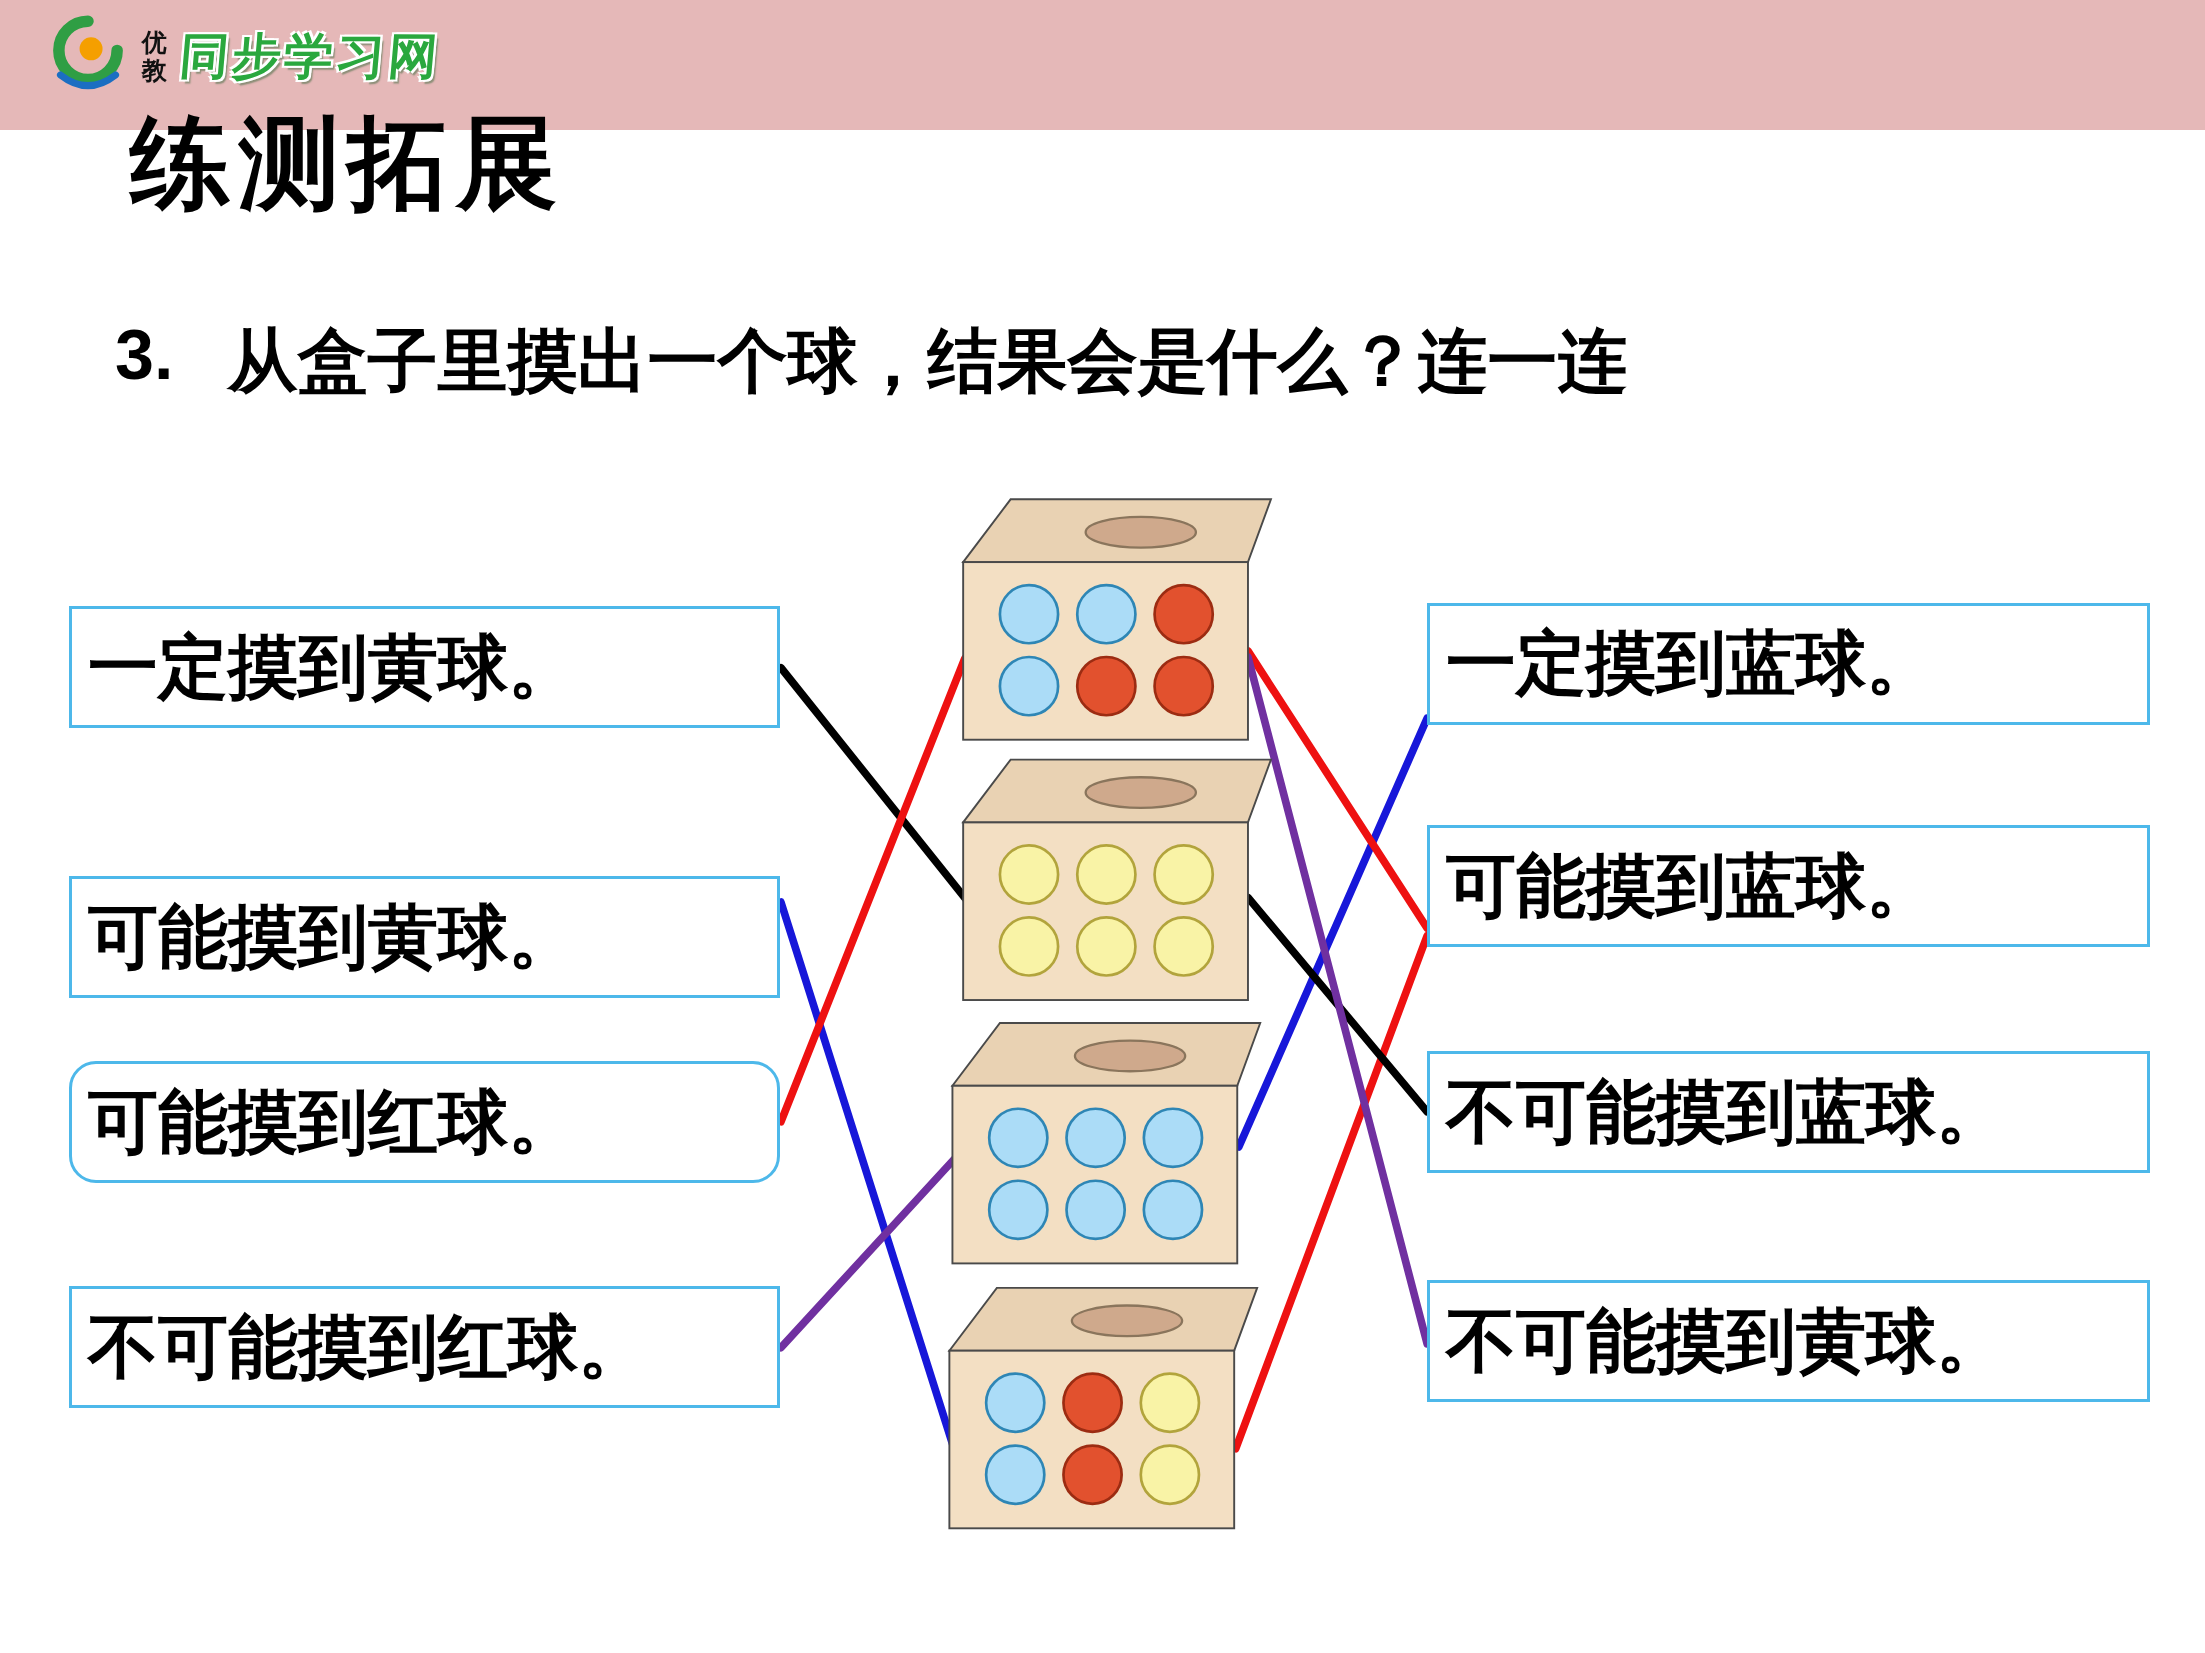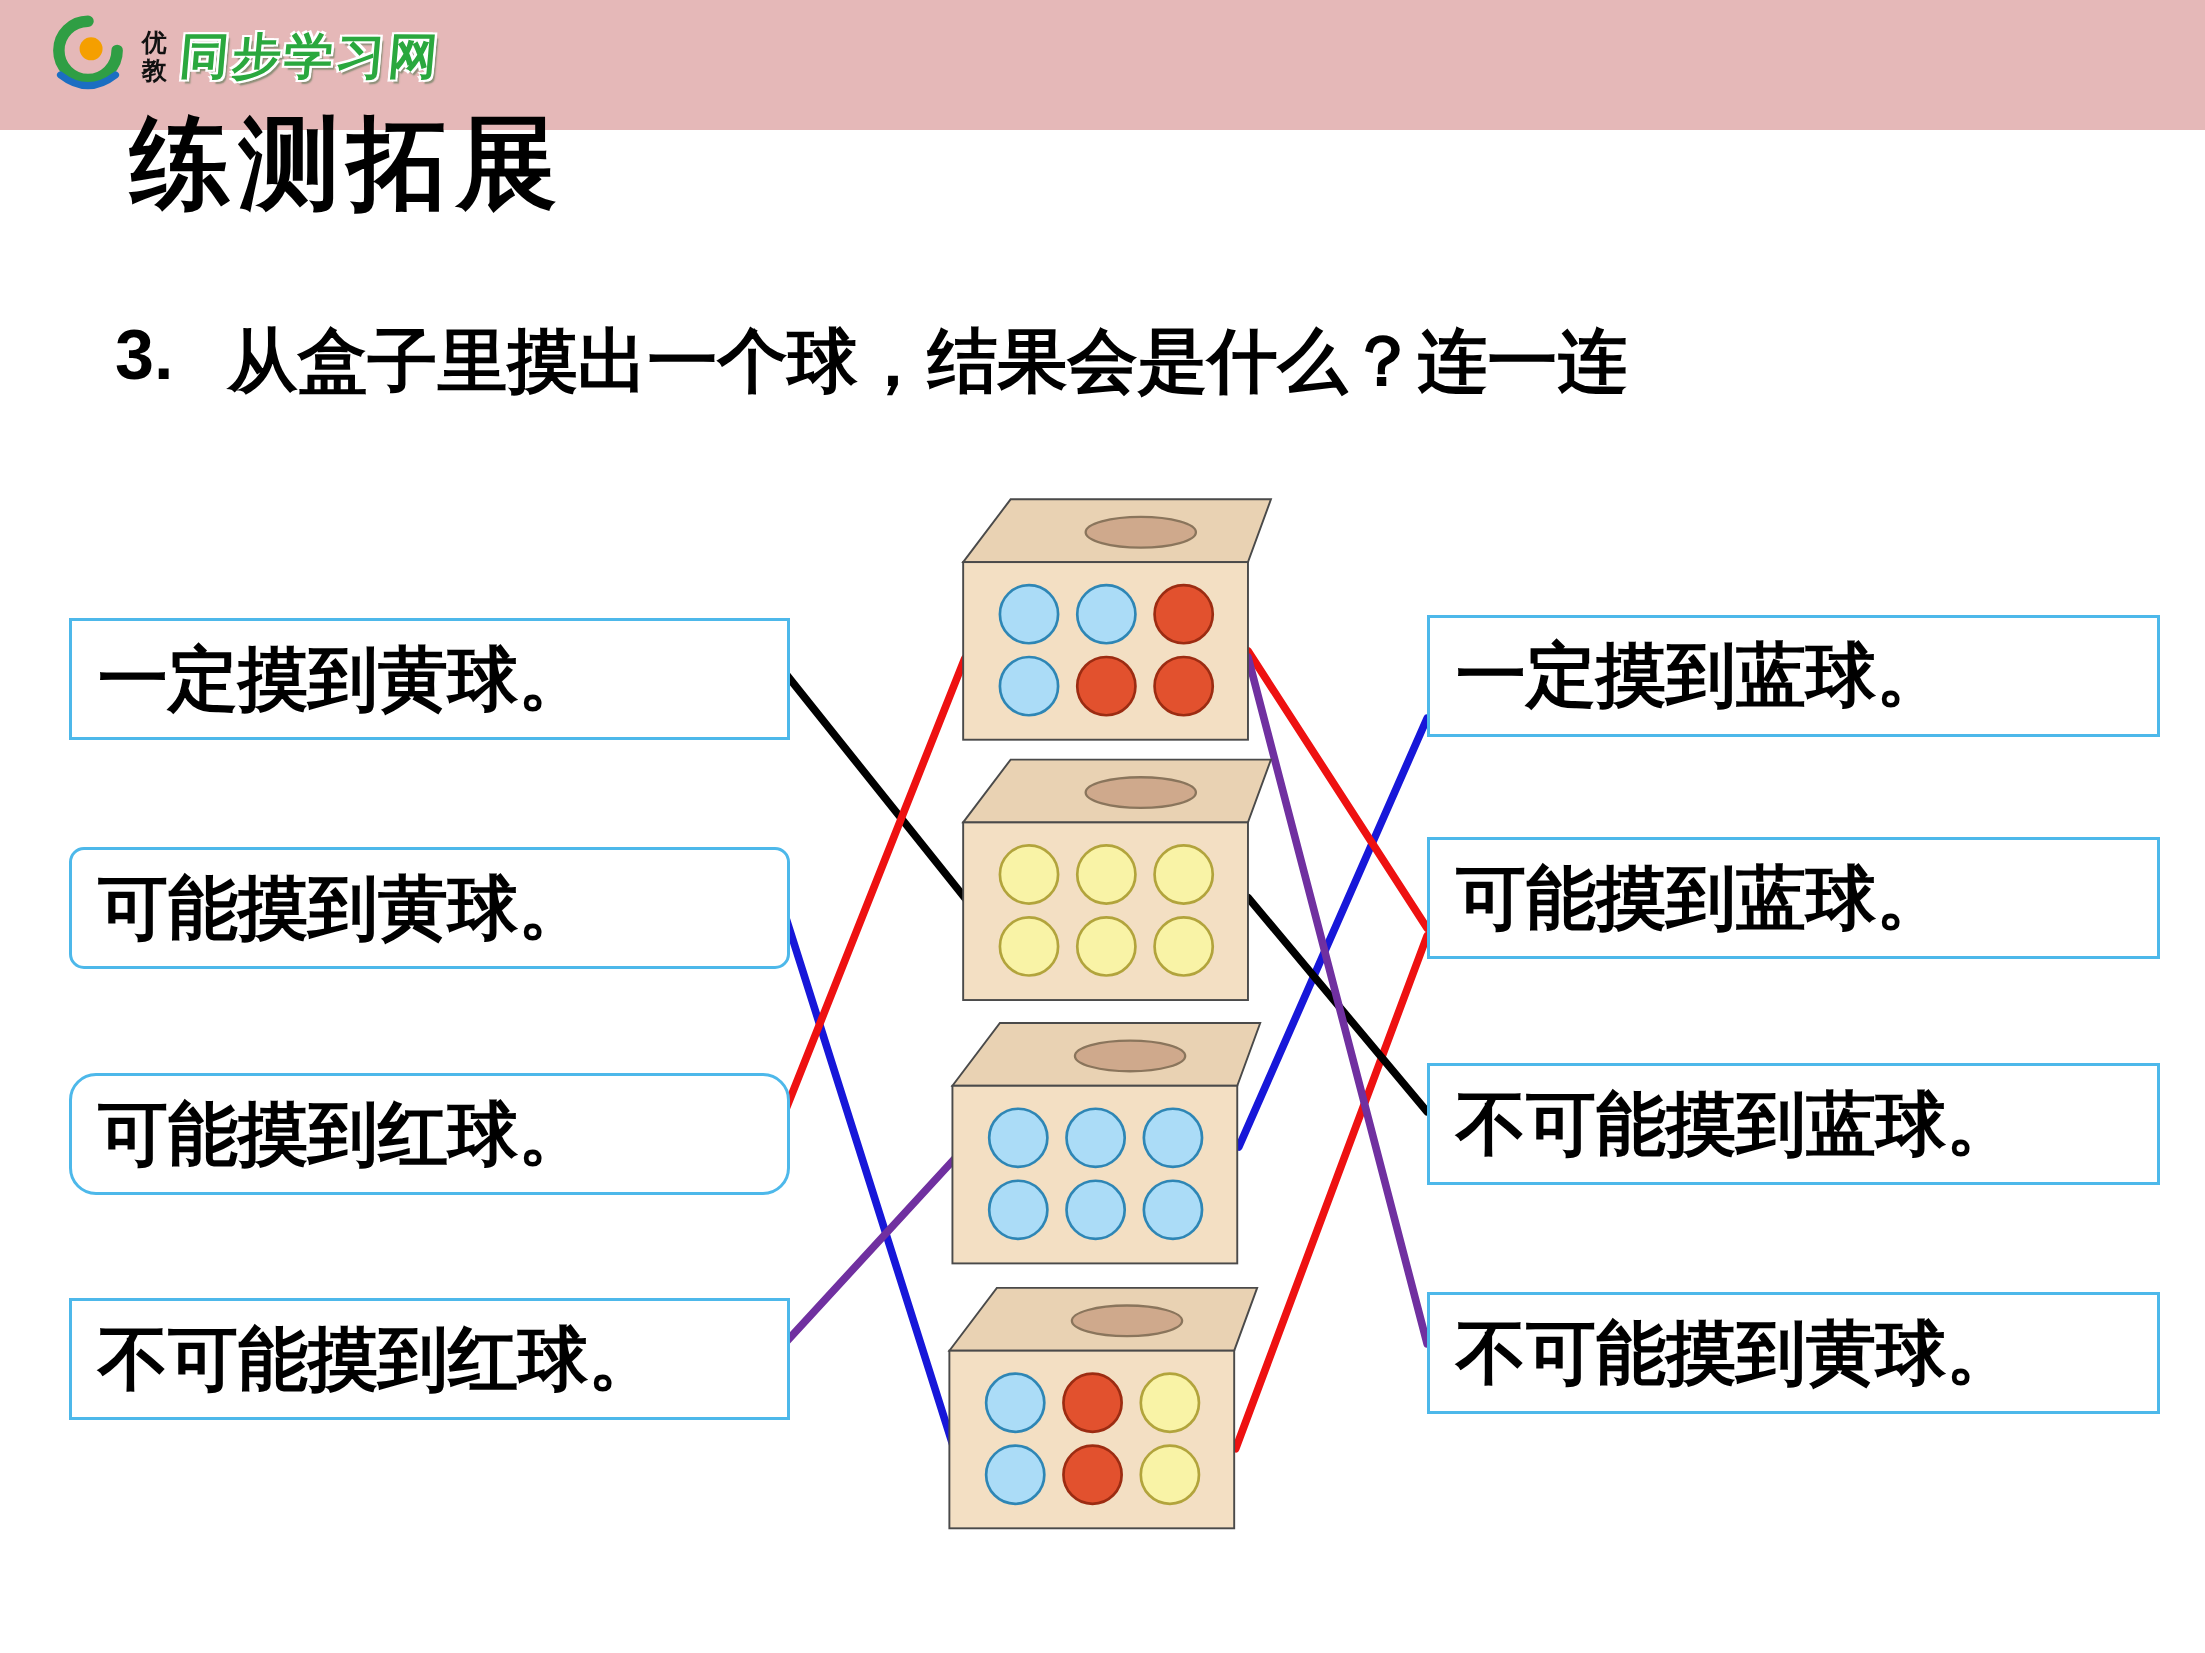--- a/index.html
+++ b/index.html
@@ -23,26 +23,26 @@
   .title{
     position:absolute;left:130px;top:97px;font-size:101px;font-weight:900;color:#000;
     letter-spacing:7.7px;
   }
   .question{
     position:absolute;left:115px;top:315px;font-size:70px;font-weight:900;color:#000;
     white-space:nowrap;display:flex;gap:54px;
   }
   .label{
     position:absolute;height:116px;background:#fff;border:3.1px solid #4db8ea;
-    font-size:70px;font-weight:900;color:#000;line-height:116px;padding-left:26px;
-    white-space:nowrap;box-sizing:content-box;z-index:3;margin-top:12px;
+    font-size:70px;font-weight:900;color:#000;line-height:116px;padding-left:16px;
+    white-space:nowrap;box-sizing:content-box;z-index:3;
   }
   .label.left{left:69px;width:689px;}
   .label.right{left:1427px;width:701px;}
-  .ll1{top:606px;}  .ll2{top:835px;border-radius:15px;} .ll3{top:1061px;border-radius:27px;} .ll4{top:1286px;}
+  .ll1{top:606px;}  .ll2{top:876px;} .ll3{top:1061px;border-radius:27px;} .ll4{top:1286px;}
   .rl1{top:603px;font-family:Liberation Serif, serif;}  .rl2{top:825px;} .rl3{top:1051px;} .rl4{top:1280px;}
   .diagram-svg{position:absolute;left:0;top:0;width:2205px;height:1654px;z-index:2;}
 </style>
 </head>
 <body>
 
 <div class="slide">
 
   <div class="header">
     <div class="logo">

